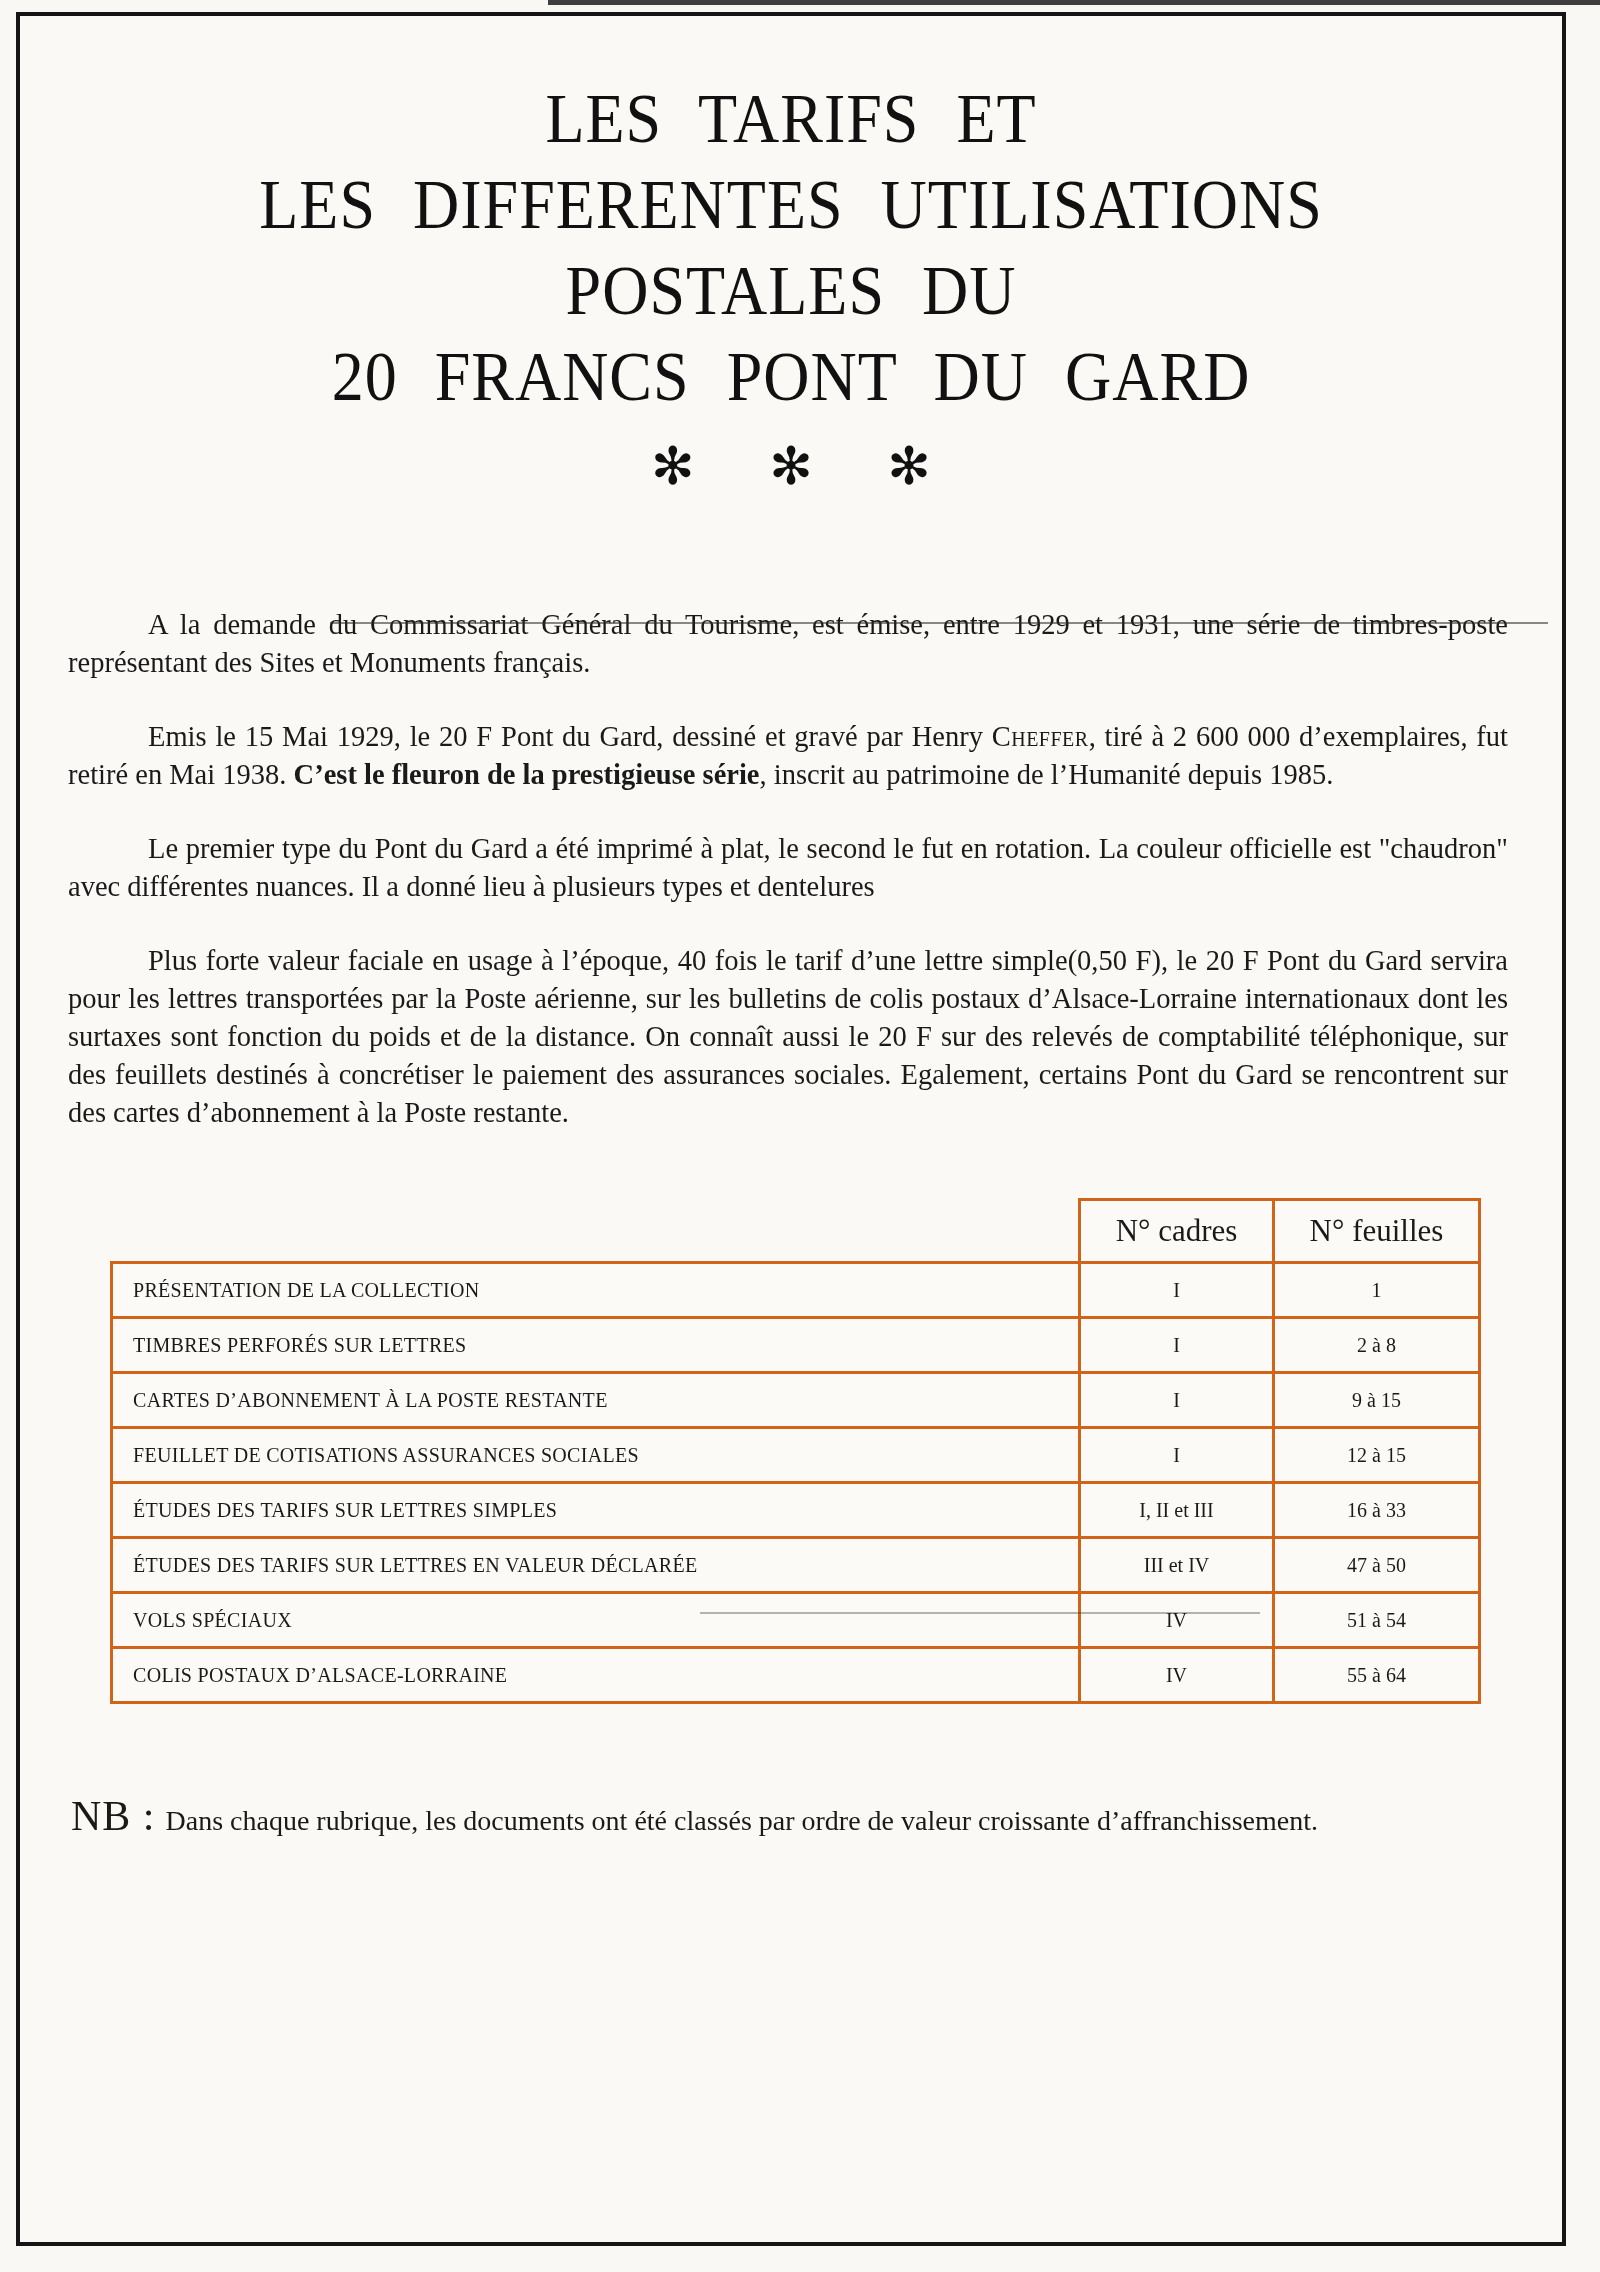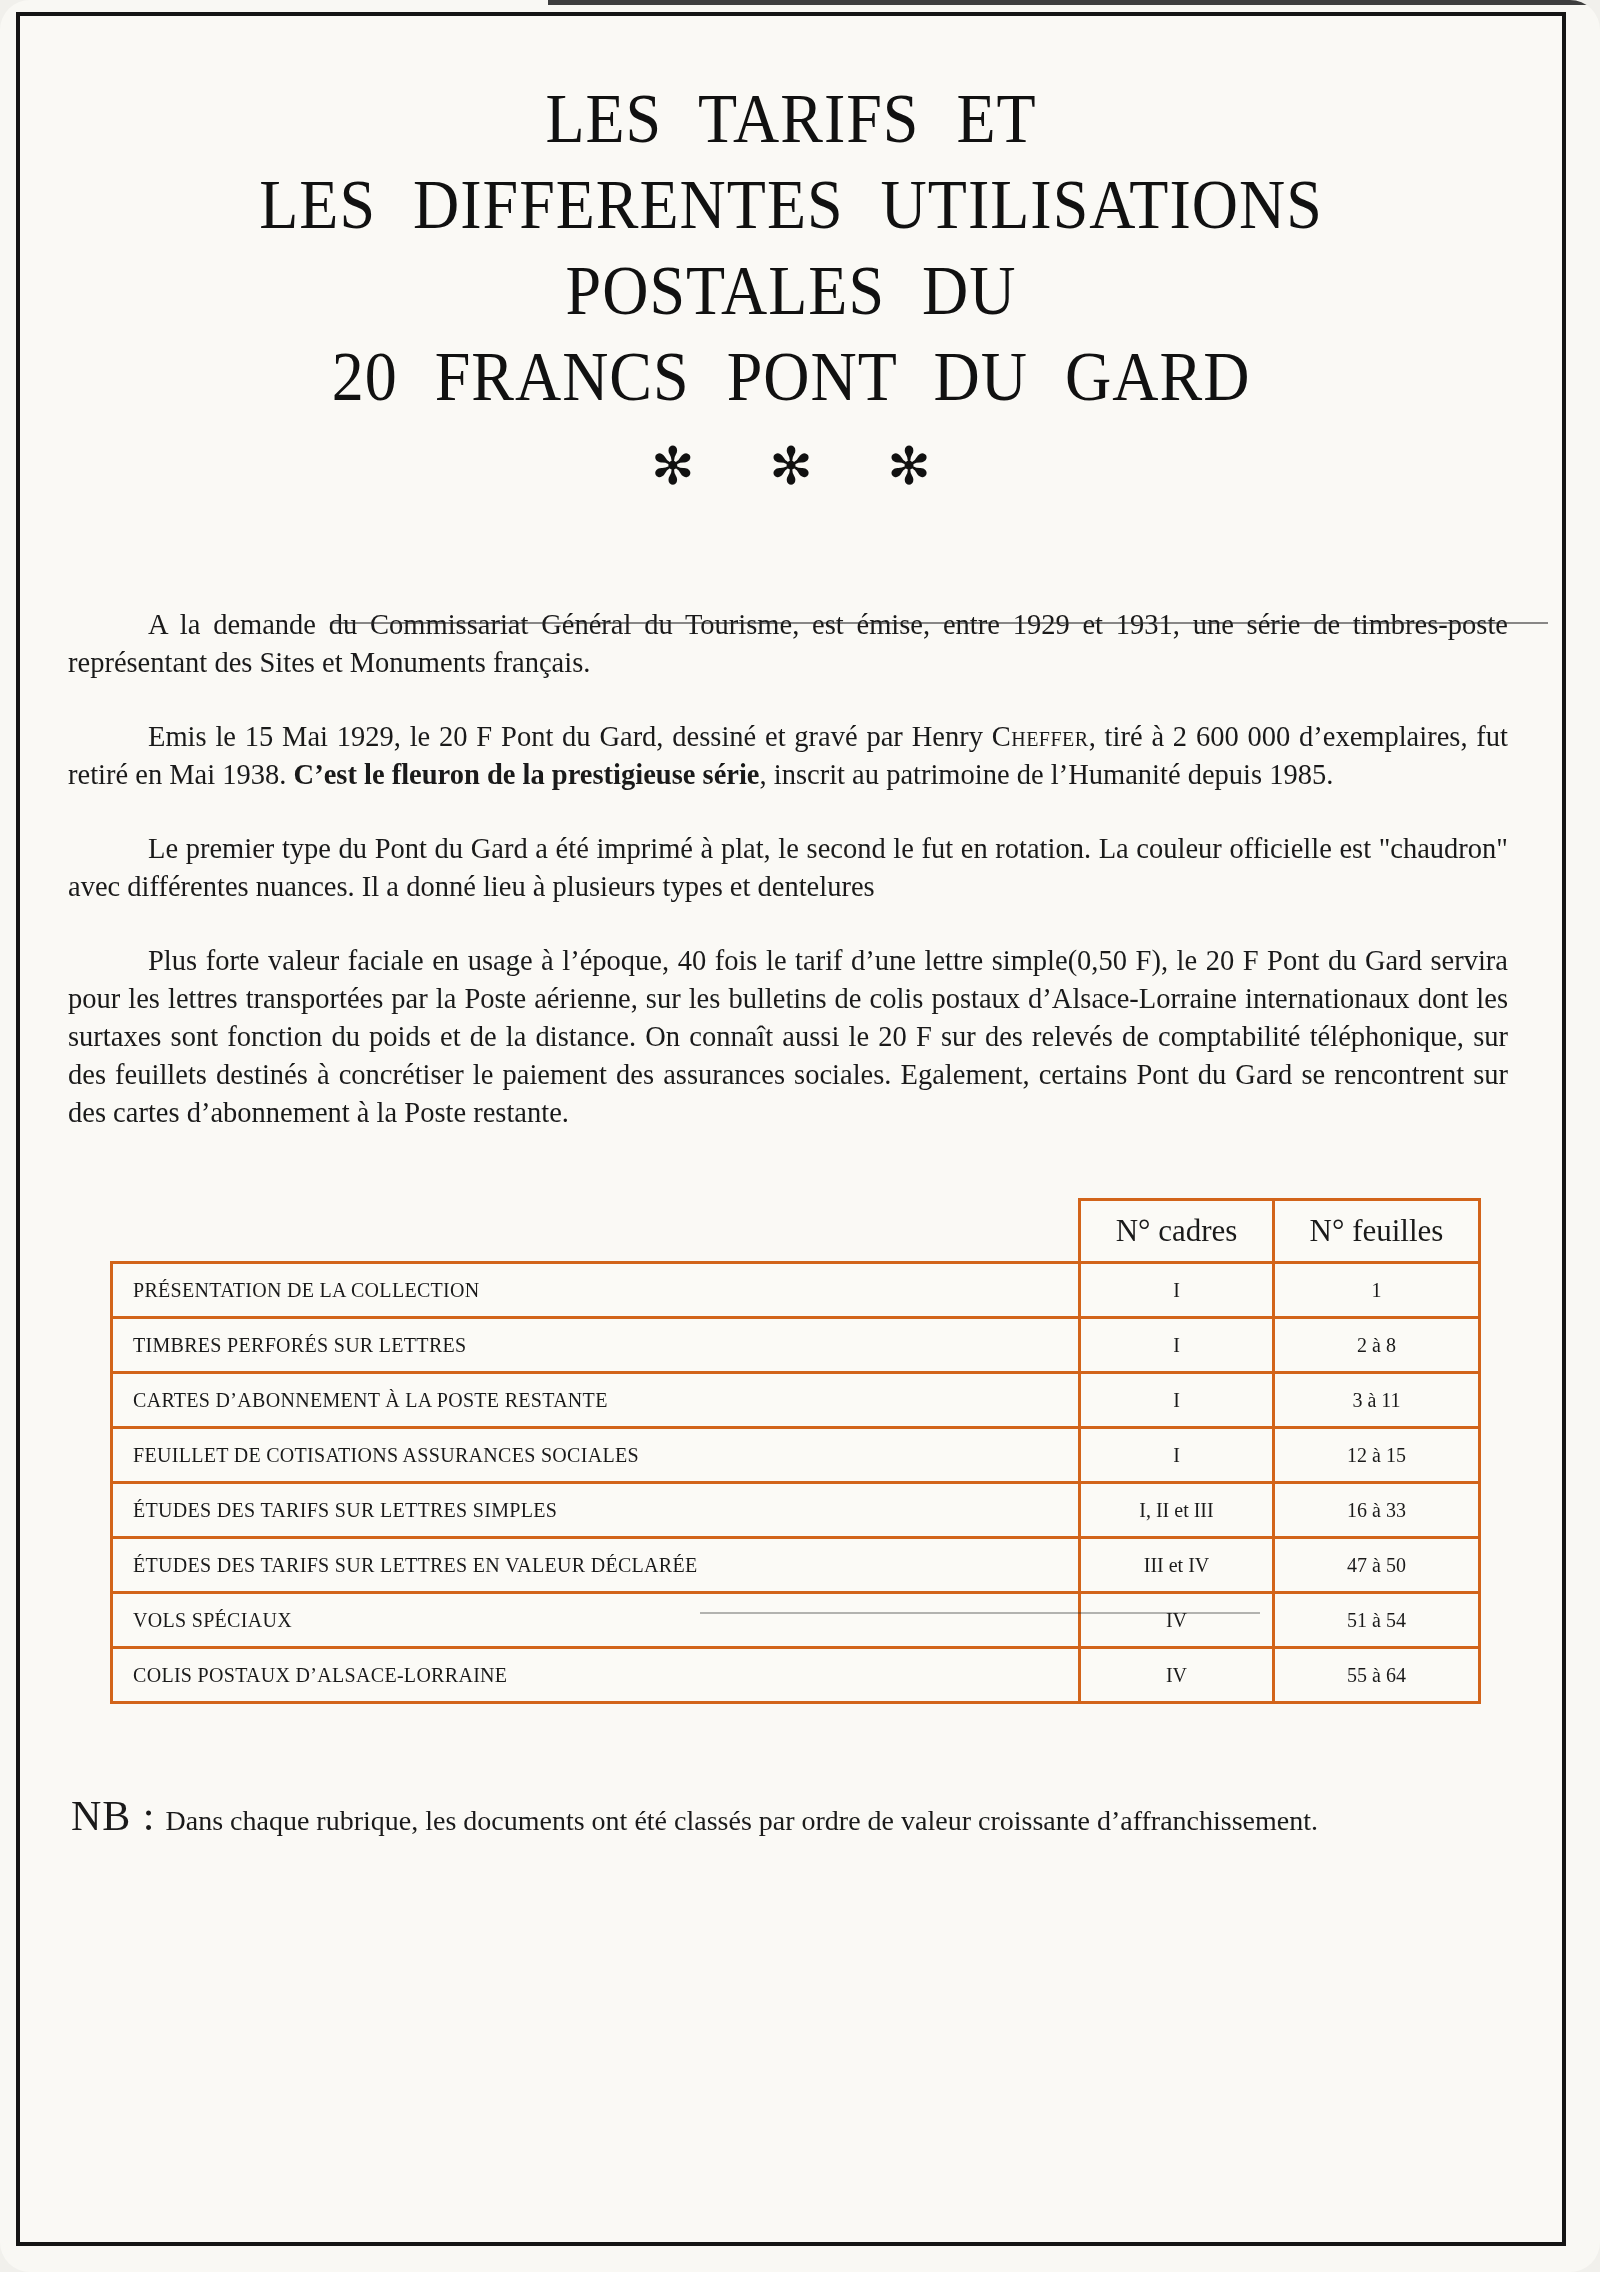--- a/index.html
+++ b/index.html
@@ -8,21 +8,20 @@
     background:#f1f0ec;
     font-family:"Liberation Serif","DejaVu Serif",serif;
     color:#1a1a1a;
     -webkit-font-smoothing:antialiased;
   }
   .page{
     position:relative;
     width:1600px;height:2272px;
     background:#f9f8f4;
     overflow:hidden;
-    border-radius:30px;
   }
   .edge-streak{
     position:absolute;top:0;left:548px;width:1052px;height:5px;
     background:#1d1d1d;opacity:.85;
   }
   .frame{
     position:absolute;
     left:16px;top:12px;
     width:1550px;height:2234px;
     border:4px solid #151515;
@@ -160,21 +159,21 @@
         <td class="cv">1</td>
       </tr>
       <tr>
         <td class="lbl">TIMBRES PERFORÉS SUR LETTRES</td>
         <td class="cv">I</td>
         <td class="cv">2 à 8</td>
       </tr>
       <tr>
         <td class="lbl">CARTES D’ABONNEMENT À LA POSTE RESTANTE</td>
         <td class="cv">I</td>
-        <td class="cv">3 à 11</td>
+        <td class="cv">9 à 15</td>
       </tr>
       <tr>
         <td class="lbl">FEUILLET DE COTISATIONS ASSURANCES SOCIALES</td>
         <td class="cv">I</td>
         <td class="cv">12 à 15</td>
       </tr>
       <tr>
         <td class="lbl">ÉTUDES DES TARIFS SUR LETTRES SIMPLES</td>
         <td class="cv">I, II et III</td>
         <td class="cv">16 à 33</td>

